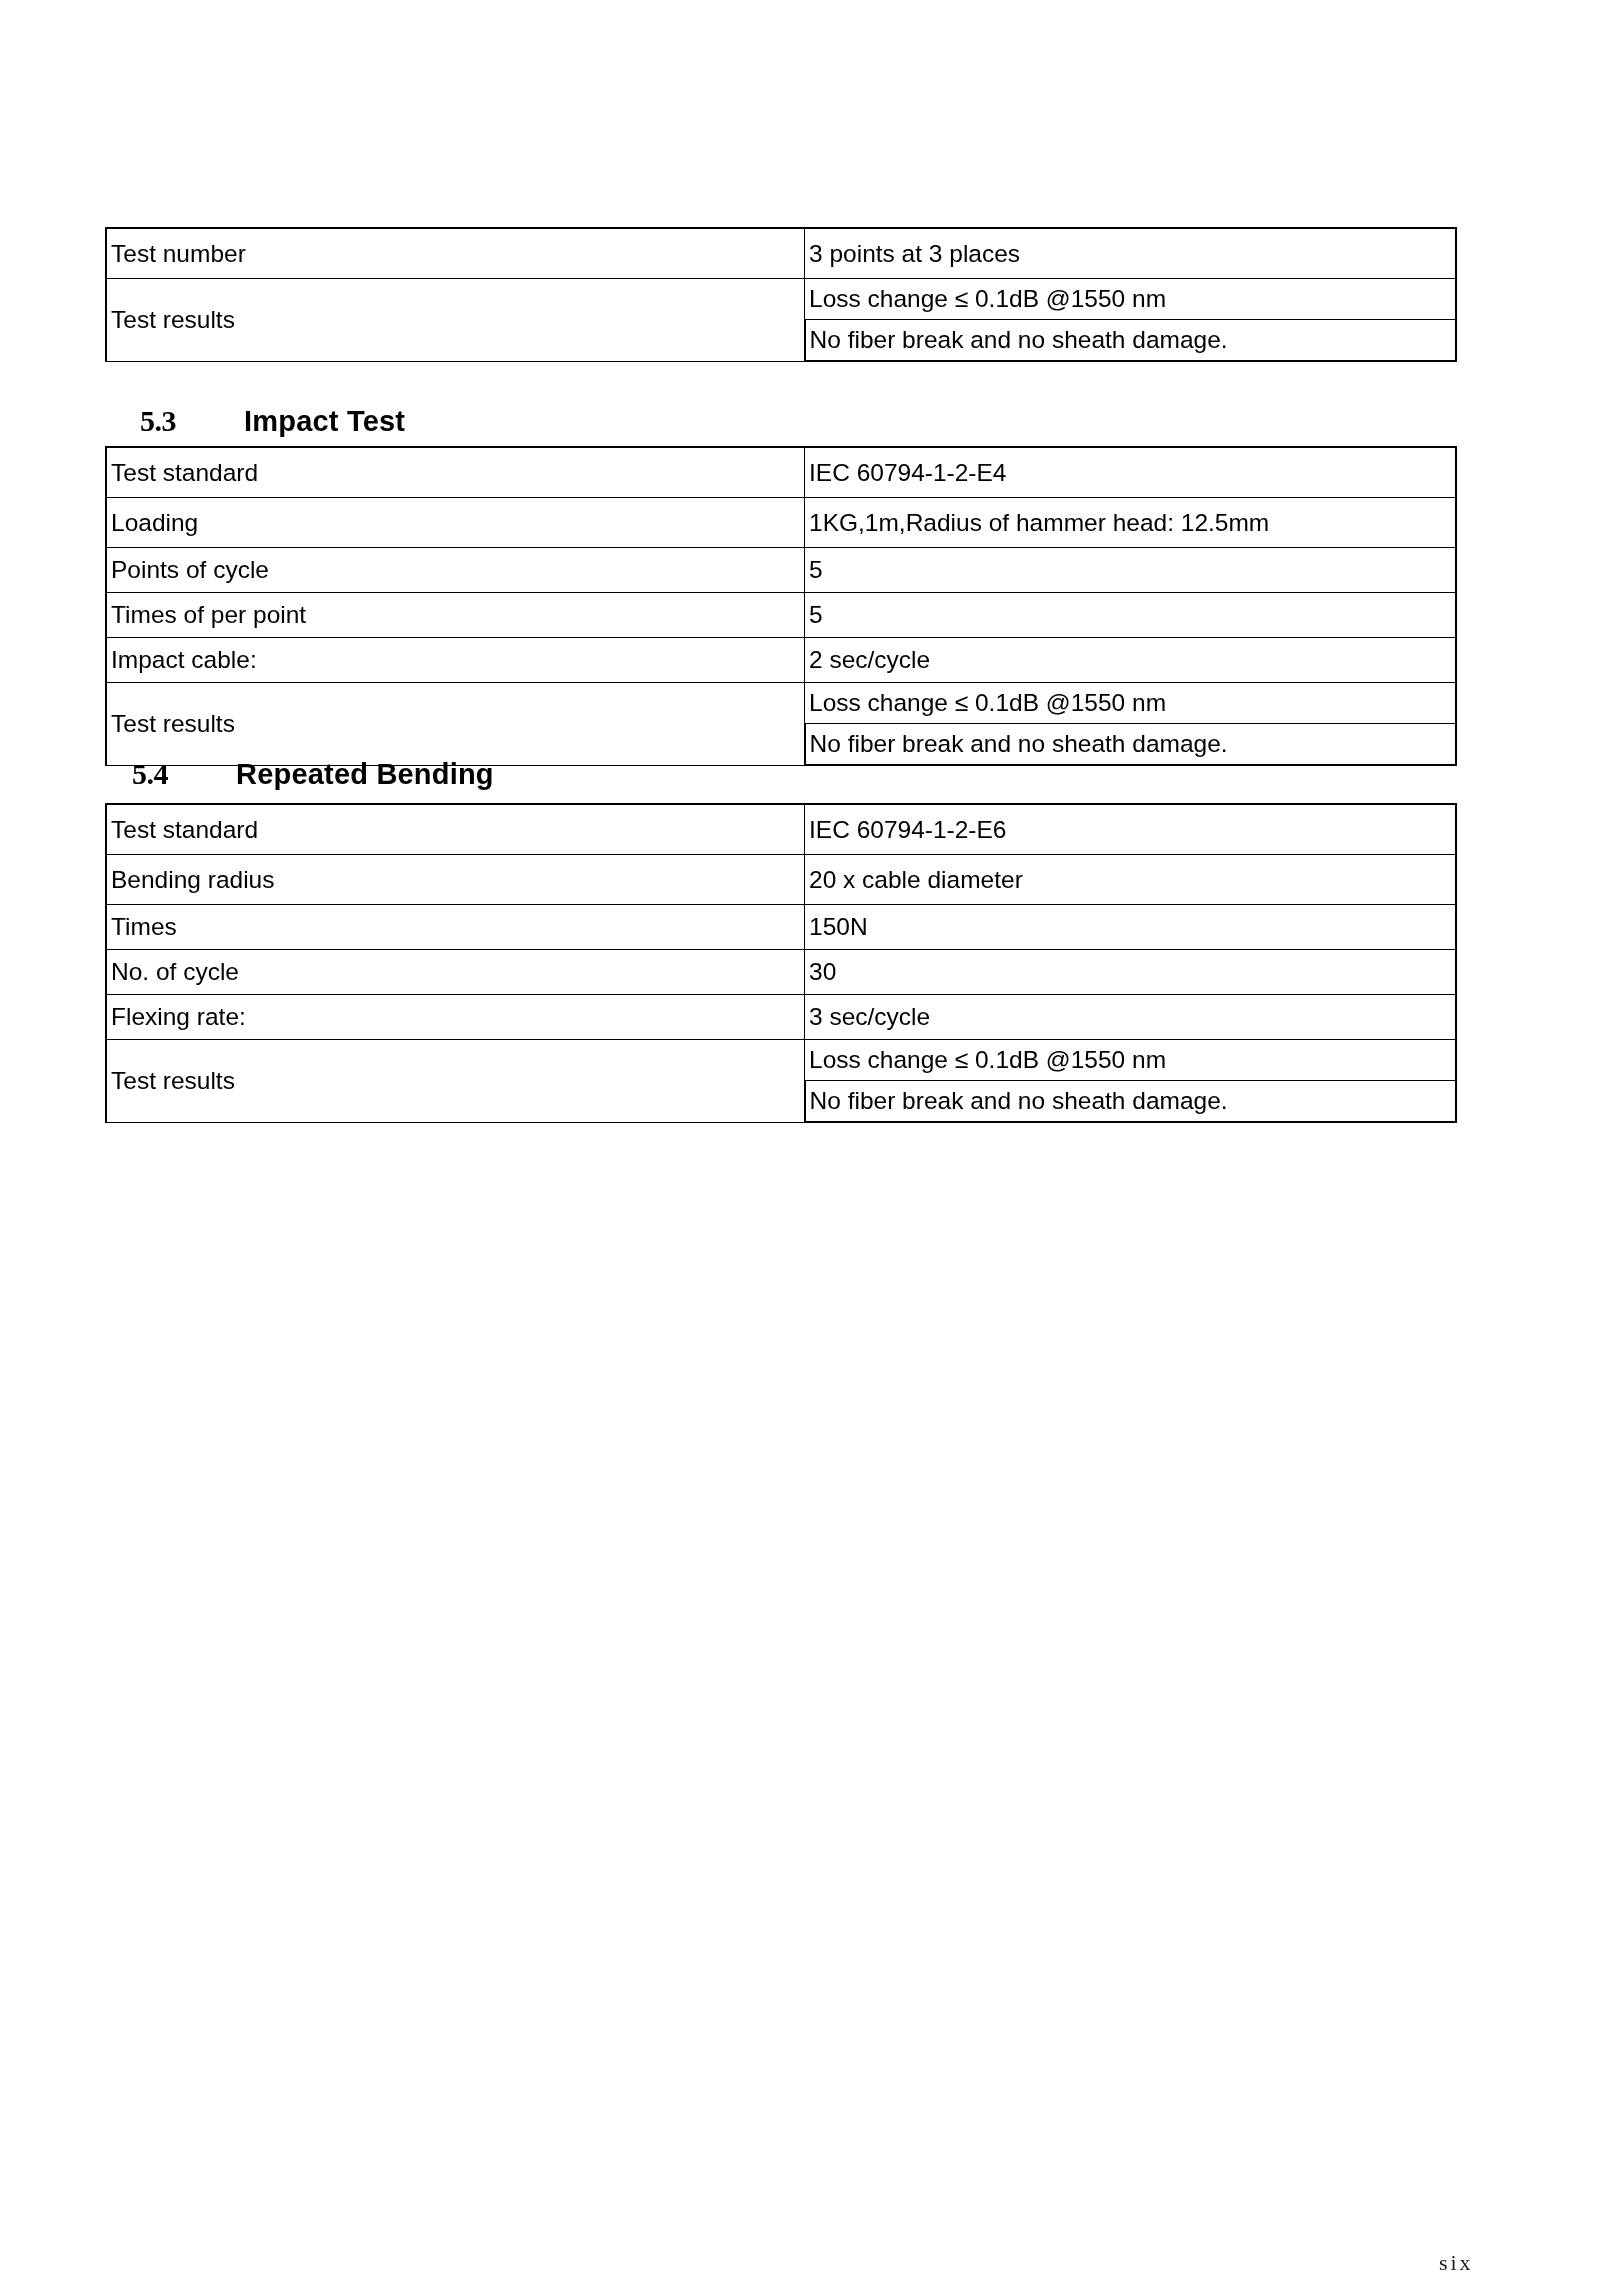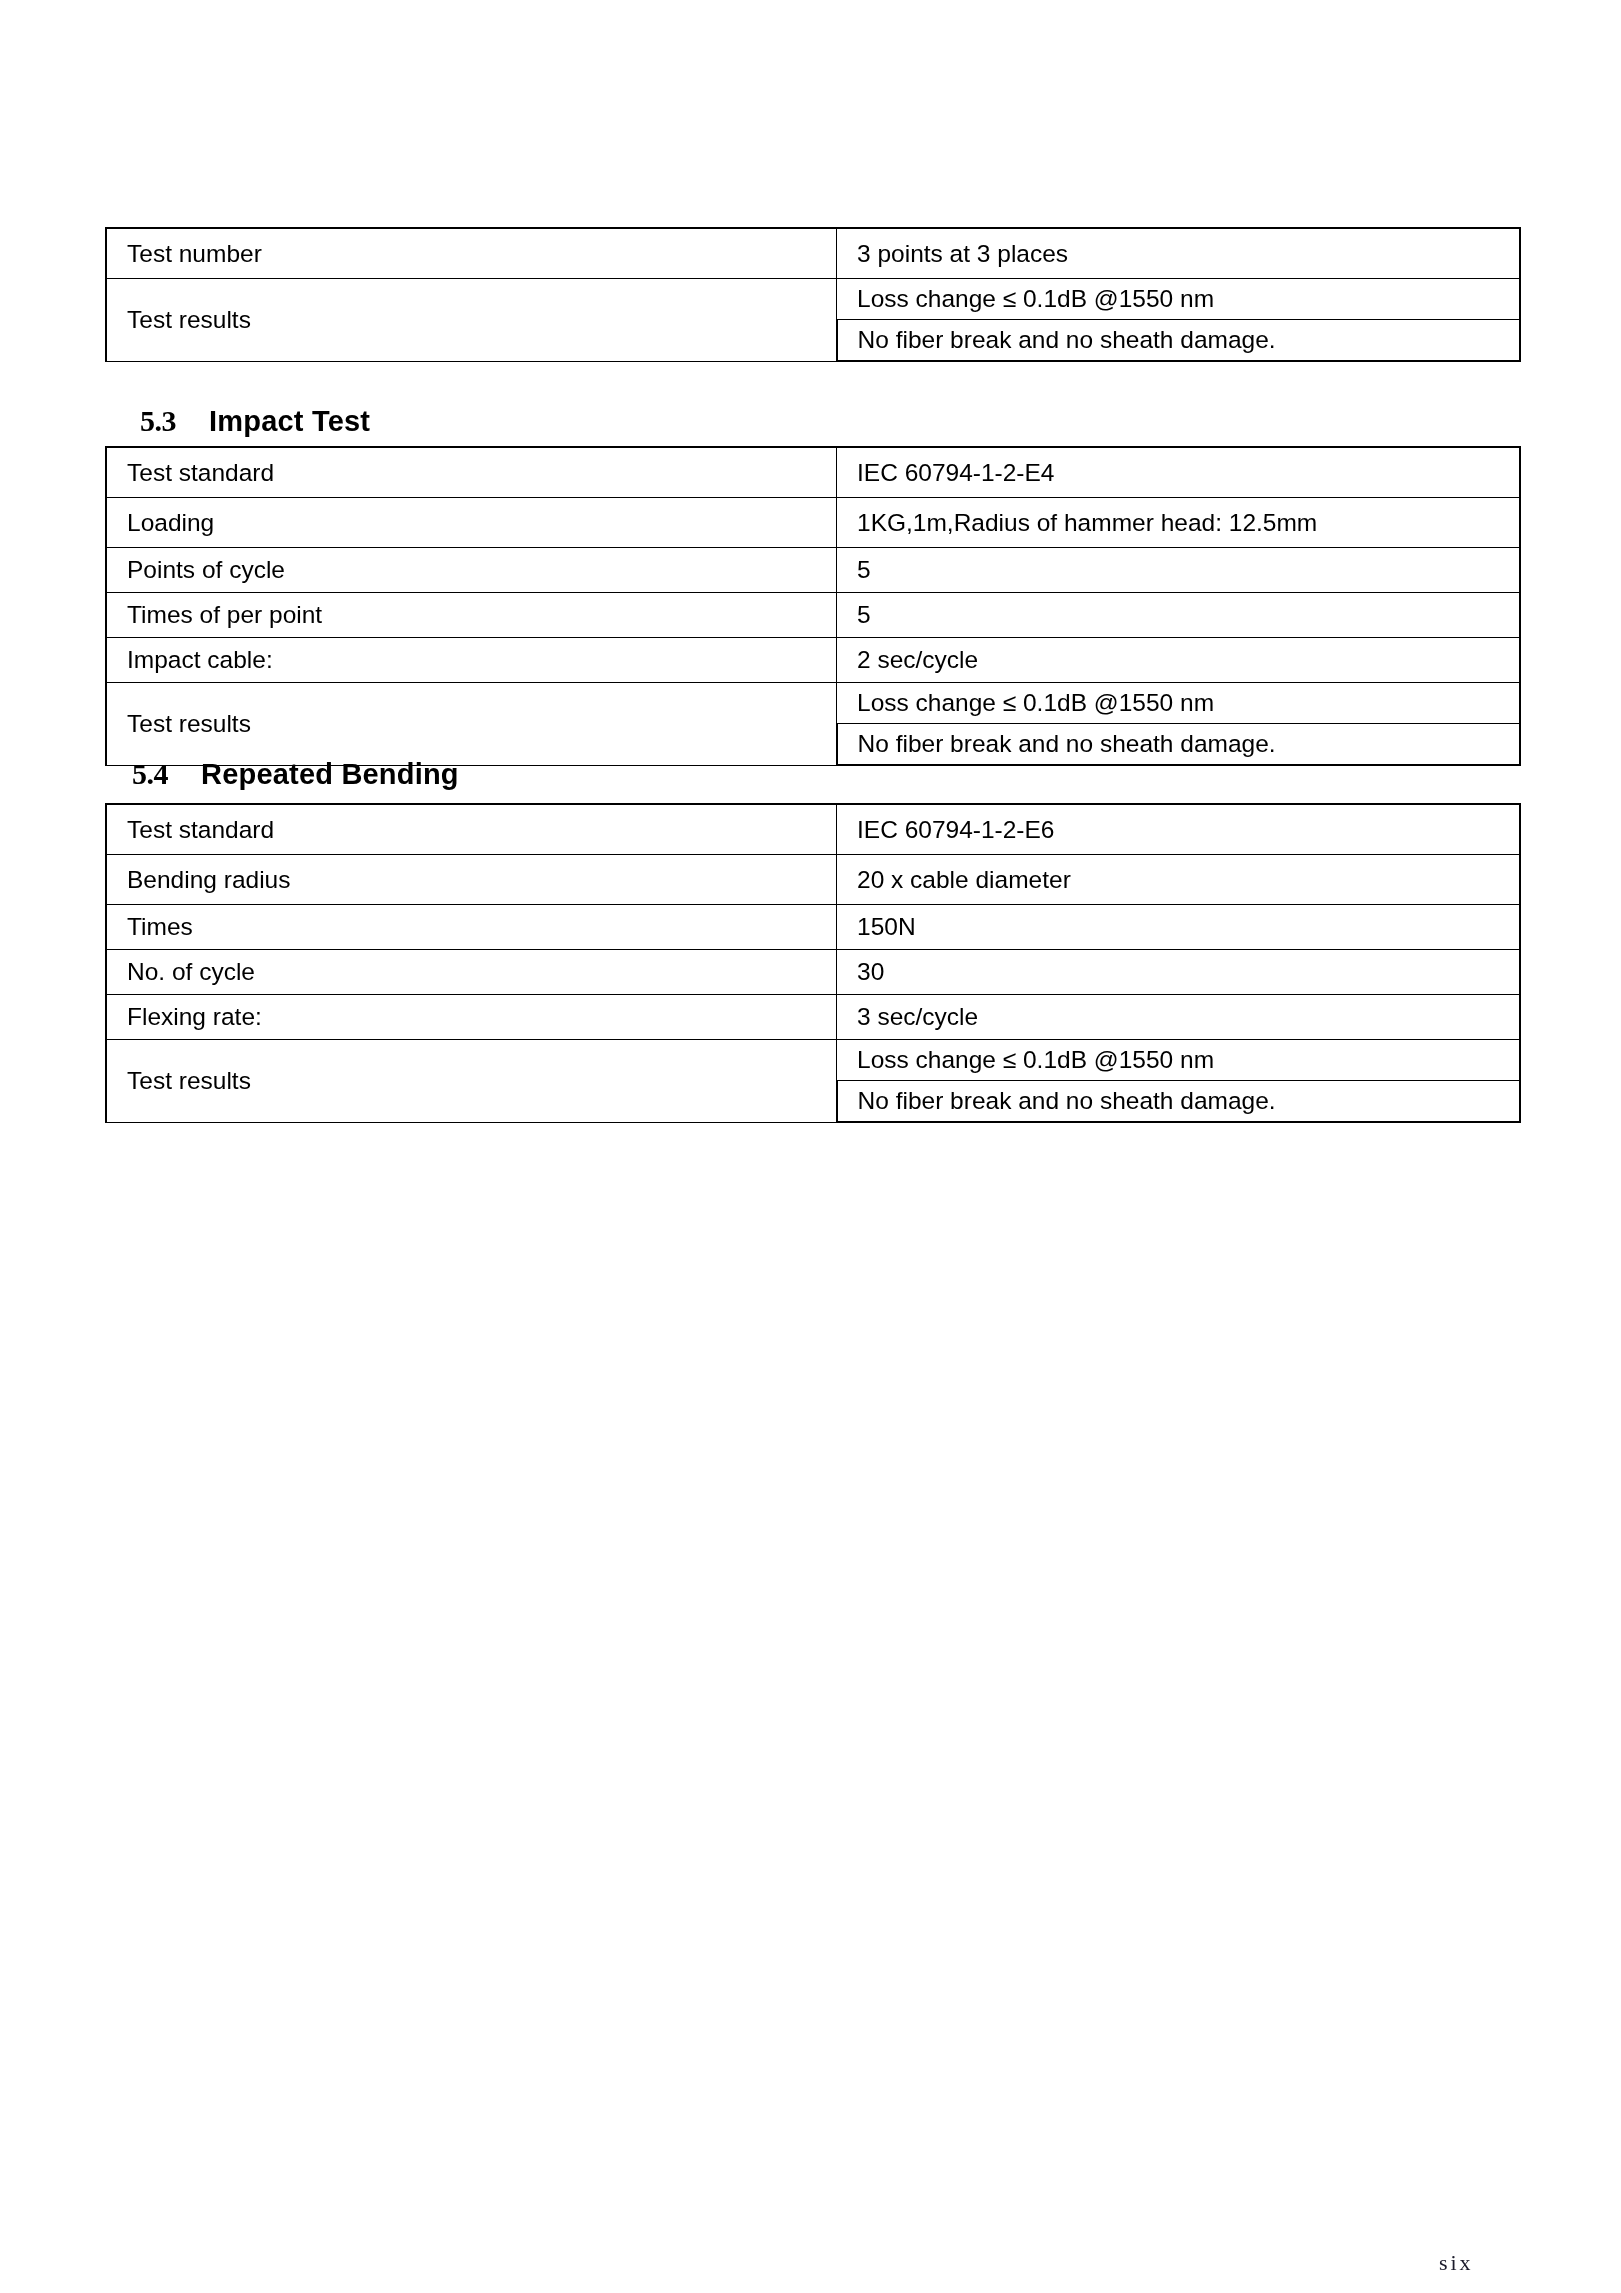--- a/index.html
+++ b/index.html
@@ -29,21 +29,21 @@
   .doc-table {
     position: absolute;
     border-collapse: collapse;
     table-layout: fixed;
     width: 1331px;
     left: 105px;
     background: #ffffff;
   }
   .doc-table td {
     border: 1.5px solid #000000;
-    padding: 0 20px;
+    padding: 0 4px;
     font-size: 24.5px;
     line-height: 1.28;
     vertical-align: middle;
     color: #000000;
     font-family: "Liberation Sans", sans-serif;
   }
   .doc-table .col-label { width: 689px; }
   .doc-table .col-value { width: 642px; }
 
   
@@ -69,21 +69,21 @@
   .section-heading .sec-num {
     font-family: "Liberation Serif", serif;
     font-weight: bold;
     font-size: 30px;
     letter-spacing: -0.5px;
   }
   .section-heading .sec-title {
     font-family: "Liberation Sans", sans-serif;
     font-weight: bold;
     font-size: 29px;
-    margin-left: 33px;
+    margin-left: 68px;
     letter-spacing: 0.2px;
     text-align: right;
   }
 
   
   .page-marker {
     position: absolute;
     font-family: "Liberation Serif", serif;
     font-size: 22px;
     letter-spacing: 2.9px;

